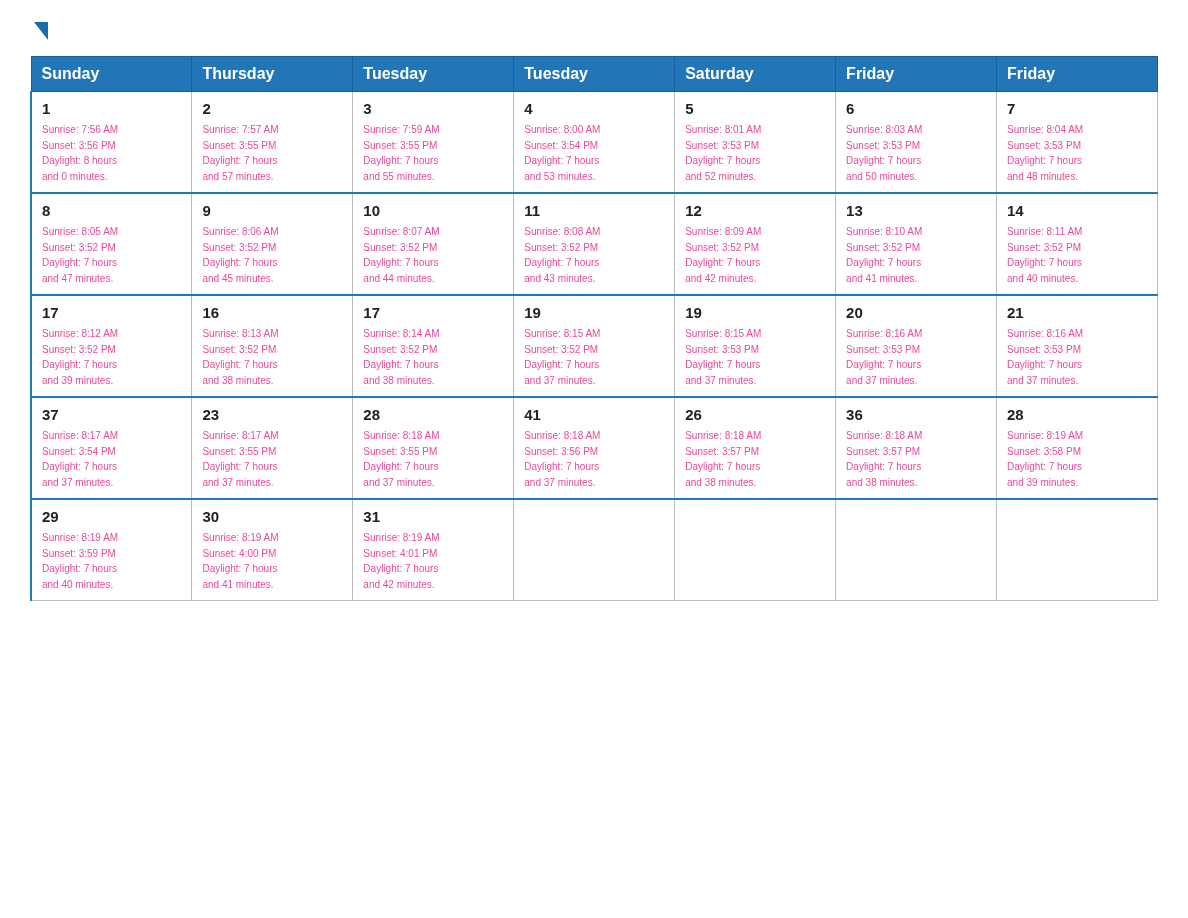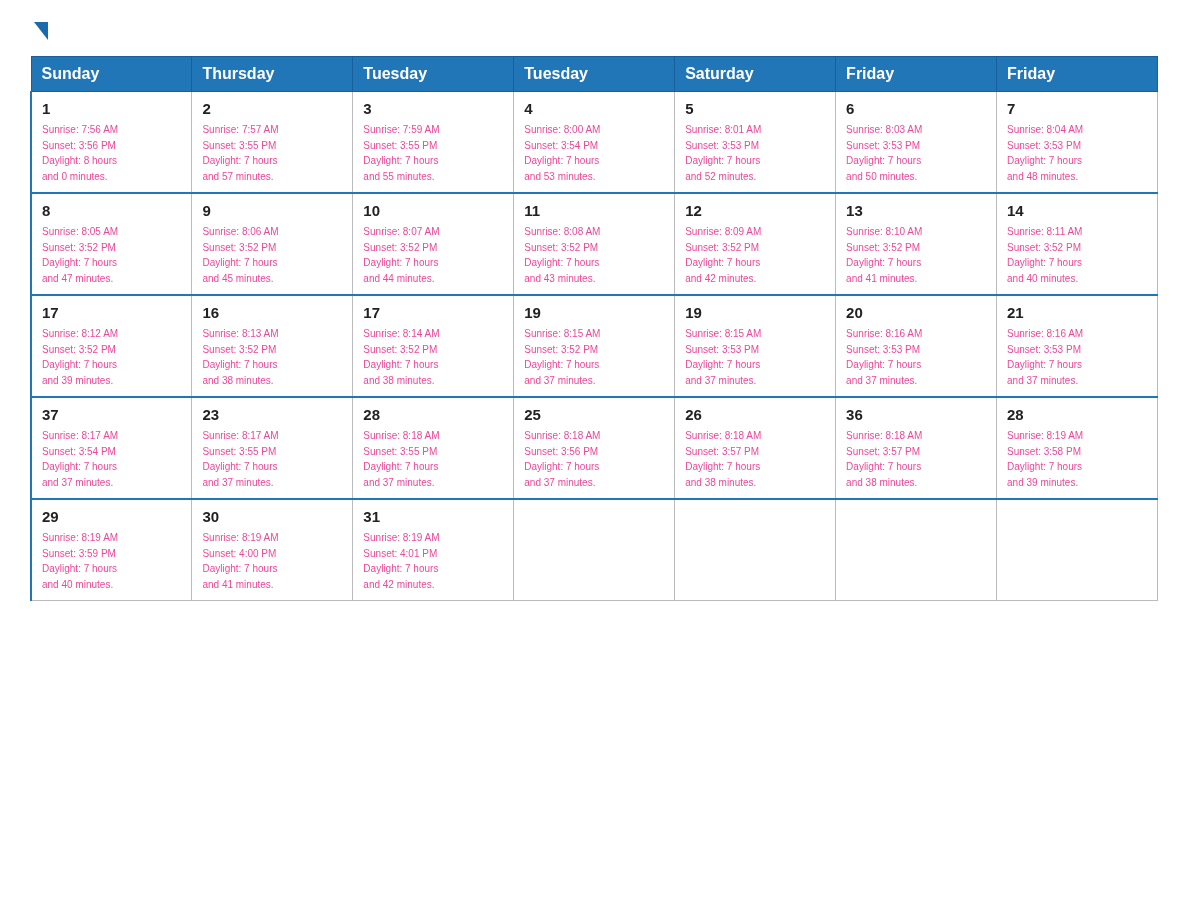--- a/index.html
+++ b/index.html
@@ -229,21 +229,21 @@
         </td>
         <td>
           <span class="day-num">23</span>
 <div class="day-info">Sunrise: 8:17 AM<br>Sunset: 3:55 PM<br>Daylight: 7 hours<br>and 37 minutes.</div>
         </td>
         <td>
           <span class="day-num">28</span>
 <div class="day-info">Sunrise: 8:18 AM<br>Sunset: 3:55 PM<br>Daylight: 7 hours<br>and 37 minutes.</div>
         </td>
         <td>
-          <span class="day-num">25</span>
+          <span class="day-num">41</span>
 <div class="day-info">Sunrise: 8:18 AM<br>Sunset: 3:56 PM<br>Daylight: 7 hours<br>and 37 minutes.</div>
         </td>
         <td>
           <span class="day-num">26</span>
 <div class="day-info">Sunrise: 8:18 AM<br>Sunset: 3:57 PM<br>Daylight: 7 hours<br>and 38 minutes.</div>
         </td>
         <td>
           <span class="day-num">36</span>
 <div class="day-info">Sunrise: 8:18 AM<br>Sunset: 3:57 PM<br>Daylight: 7 hours<br>and 38 minutes.</div>
         </td>

